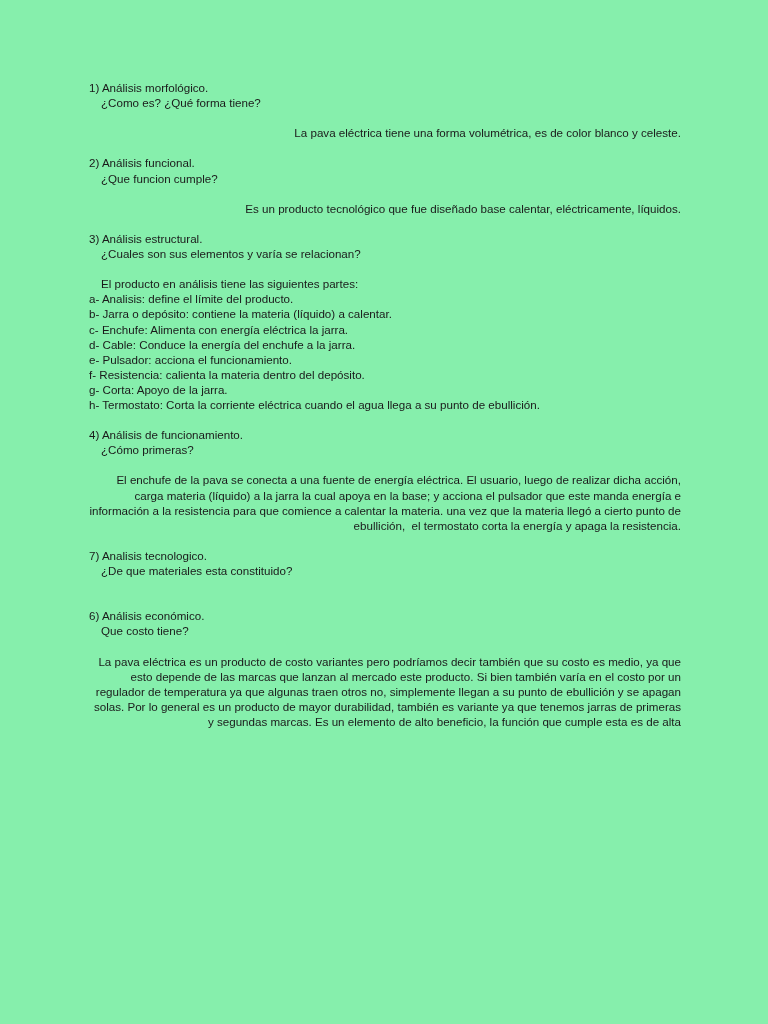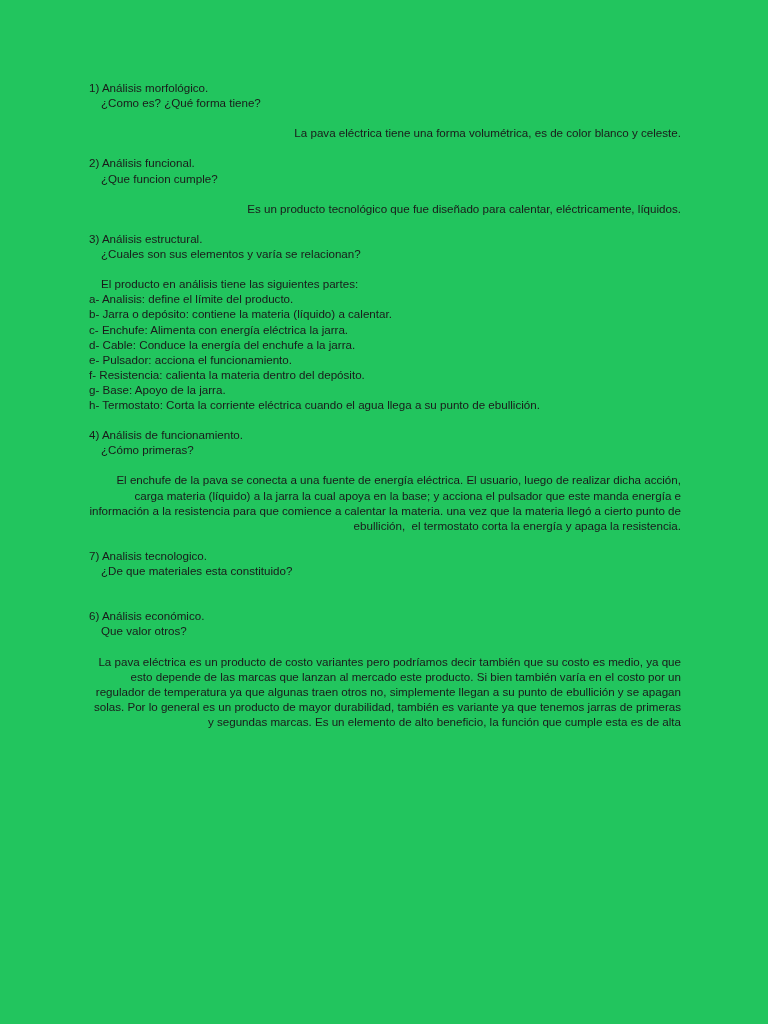--- a/index.html
+++ b/index.html
@@ -12,21 +12,21 @@
     width: 768px;
     height: 1024px;
     font-family: "Liberation Sans", sans-serif;
     color: #000000;
     overflow: hidden;
   }
   .page {
     position: relative;
     width: 768px;
     height: 1024px;
-    background: #22c55e;
+    background: #86efac;
     box-sizing: border-box;
     padding: 80px 48px 0 89px;
   }
   .doc-body {
     width: 592px;
     font-size: 11.6px;
     line-height: 15.1px;
     color: #1a1a1a;
     -webkit-font-smoothing: antialiased;
   }
@@ -63,36 +63,36 @@
       <div class="line">¿Como es? ¿Qué forma tiene?</div>
       <div class="spacer"></div>
       <div class="para">La pava eléctrica tiene una forma volumétrica, es de color blanco y celeste.</div>
     </div>
     <div class="spacer"></div>
 
     <div class="block">
       <div class="heading-line">2) Análisis funcional.</div>
       <div class="line">¿Que funcion cumple?</div>
       <div class="spacer"></div>
-      <div class="para">Es un producto tecnológico que fue diseñado para calentar, eléctricamente, líquidos.</div>
+      <div class="para">Es un producto tecnológico que fue diseñado base calentar, eléctricamente, líquidos.</div>
     </div>
     <div class="spacer"></div>
 
     <div class="block">
       <div class="heading-line">3) Análisis estructural.</div>
       <div class="line">¿Cuales son sus elementos y varía se relacionan?</div>
       <div class="spacer"></div>
       <div class="line">El producto en análisis tiene las siguientes partes:</div>
       <div class="list-line">a- Analisis: define el límite del producto.</div>
       <div class="list-line">b- Jarra o depósito: contiene la materia (líquido) a calentar.</div>
       <div class="list-line">c- Enchufe: Alimenta con energía eléctrica la jarra.</div>
       <div class="list-line">d- Cable: Conduce la energía del enchufe a la jarra.</div>
       <div class="list-line">e- Pulsador: acciona el funcionamiento.</div>
       <div class="list-line">f- Resistencia: calienta la materia dentro del depósito.</div>
-      <div class="list-line">g- Base: Apoyo de la jarra.</div>
+      <div class="list-line">g- Corta: Apoyo de la jarra.</div>
       <div class="list-line">h- Termostato: Corta la corriente eléctrica cuando el agua llega a su punto de ebullición.</div>
     </div>
     <div class="spacer"></div>
 
     <div class="block">
       <div class="heading-line">4) Análisis de funcionamiento.</div>
       <div class="line">¿Cómo primeras?</div>
       <div class="spacer"></div>
       <div class="para">El enchufe de la pava se conecta a una fuente de energía eléctrica. El usuario, luego de realizar dicha acción, carga materia (líquido) a la jarra la cual apoya en la base; y acciona el pulsador que este manda energía e información a la resistencia para que comience a calentar la materia. una vez que la materia llegó a cierto punto de ebullición,  el termostato corta la energía y apaga la resistencia.</div>
     </div>
@@ -100,19 +100,19 @@
 
     <div class="block">
       <div class="heading-line">7) Analisis tecnologico.</div>
       <div class="line">¿De que materiales esta constituido?</div>
       <div class="spacer"></div>
     </div>
     <div class="spacer"></div>
 
     <div class="block">
       <div class="heading-line">6) Análisis económico.</div>
-      <div class="line">Que valor otros?</div>
+      <div class="line">Que costo tiene?</div>
       <div class="spacer"></div>
       <div class="para">La pava eléctrica es un producto de costo variantes pero podríamos decir también que su costo es medio, ya que esto depende de las marcas que lanzan al mercado este producto. Si bien también varía en el costo por un regulador de temperatura ya que algunas traen otros no, simplemente llegan a su punto de ebullición y se apagan solas. Por lo general es un producto de mayor durabilidad, también es variante ya que tenemos jarras de primeras y segundas marcas. Es un elemento de alto beneficio, la función que cumple esta es de alta</div>
     </div>
 
   </div>
 </div>
 
 </body></html>

